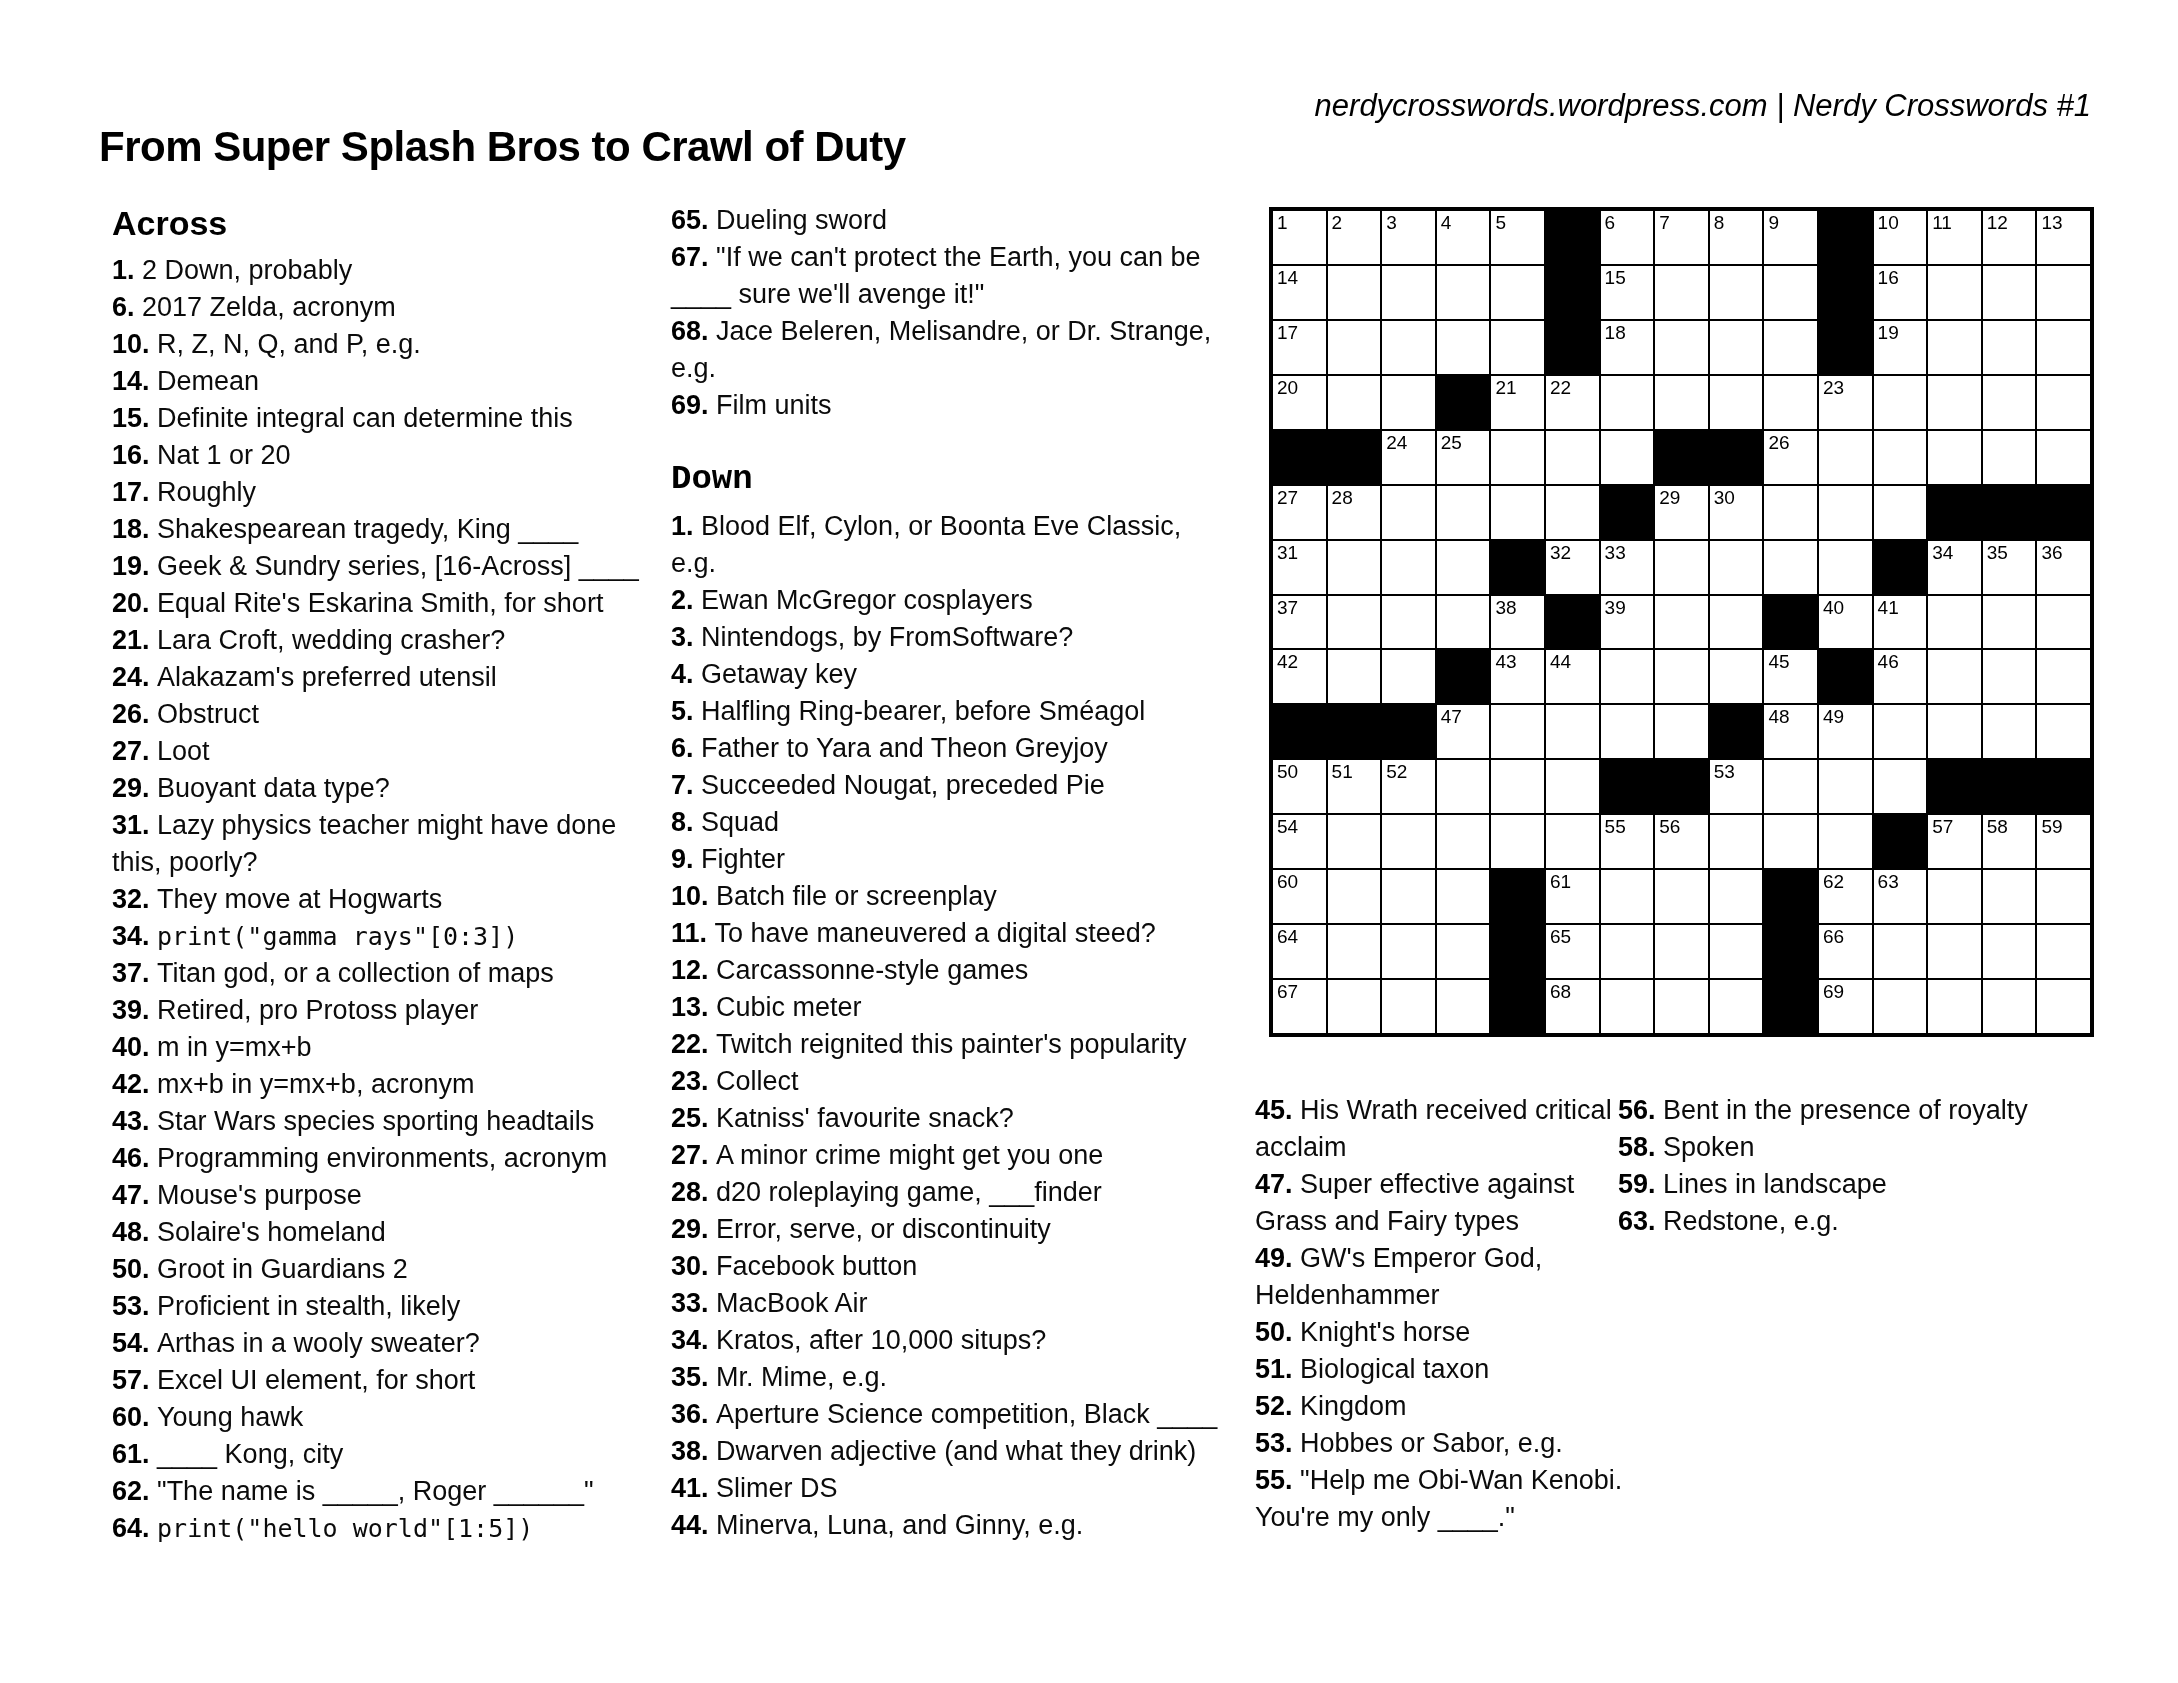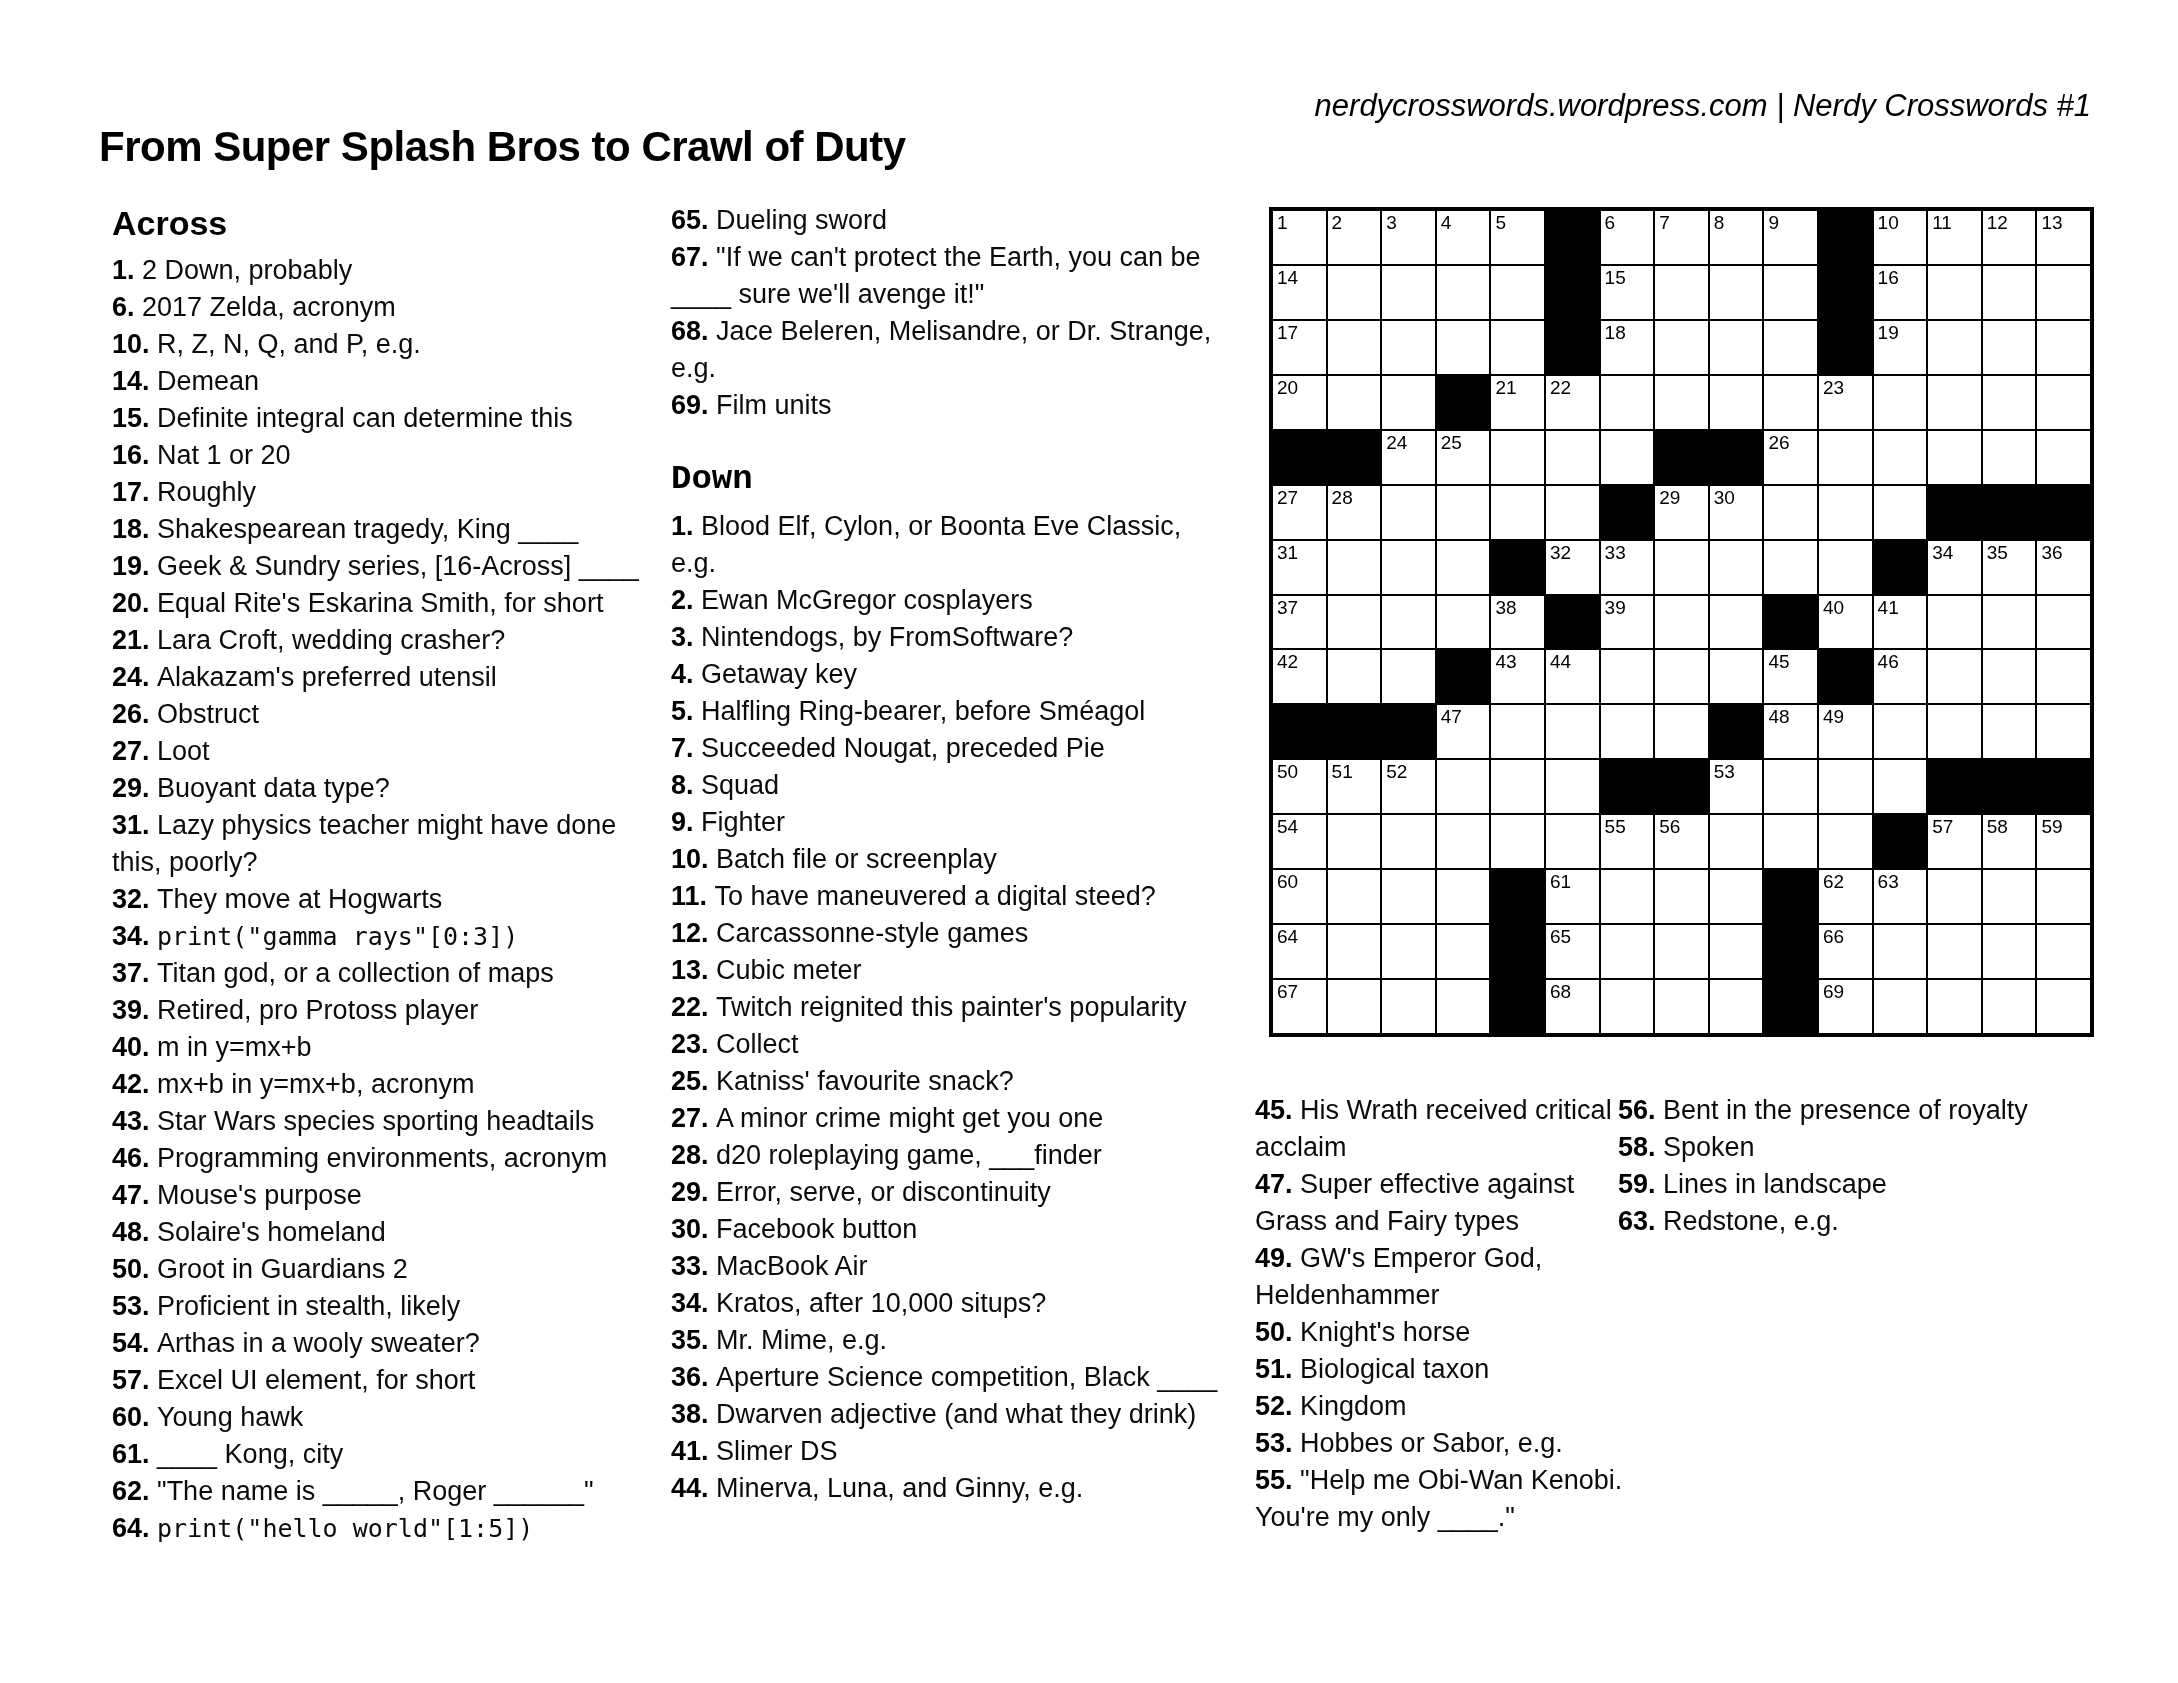--- a/index.html
+++ b/index.html
@@ -99,20 +99,21 @@
 e.g.</span></div>
         <div class="clue"><span class="num">69. </span><span class="txt">Film units</span></div>
       </div>
     <h2 class="section down-h">Down</h2>
     <div>
         <div class="clue"><span class="num">1. </span><span class="txt">Blood Elf, Cylon, or Boonta Eve Classic, e.g.</span></div>
         <div class="clue"><span class="num">2. </span><span class="txt">Ewan McGregor cosplayers</span></div>
         <div class="clue"><span class="num">3. </span><span class="txt">Nintendogs, by FromSoftware?</span></div>
         <div class="clue"><span class="num">4. </span><span class="txt">Getaway key</span></div>
         <div class="clue"><span class="num">5. </span><span class="txt">Halfling Ring-bearer, before Sméagol</span></div>
+        <div class="clue"><span class="num">6. </span><span class="txt">Father to Yara and Theon Greyjoy</span></div>
         <div class="clue"><span class="num">7. </span><span class="txt">Succeeded Nougat, preceded Pie</span></div>
         <div class="clue"><span class="num">8. </span><span class="txt">Squad</span></div>
         <div class="clue"><span class="num">9. </span><span class="txt">Fighter</span></div>
         <div class="clue"><span class="num">10. </span><span class="txt">Batch file or screenplay</span></div>
         <div class="clue"><span class="num">11. </span><span class="txt">To have maneuvered a digital steed?</span></div>
         <div class="clue"><span class="num">12. </span><span class="txt">Carcassonne-style games</span></div>
         <div class="clue"><span class="num">13. </span><span class="txt">Cubic meter</span></div>
         <div class="clue"><span class="num">22. </span><span class="txt">Twitch reignited this painter's popularity</span></div>
         <div class="clue"><span class="num">23. </span><span class="txt">Collect</span></div>
         <div class="clue"><span class="num">25. </span><span class="txt">Katniss' favourite snack?</span></div>

